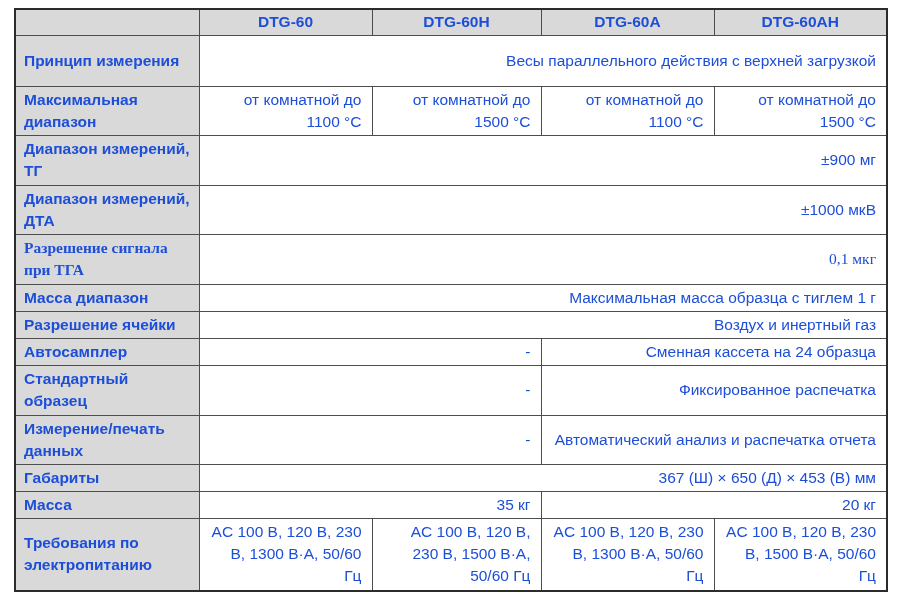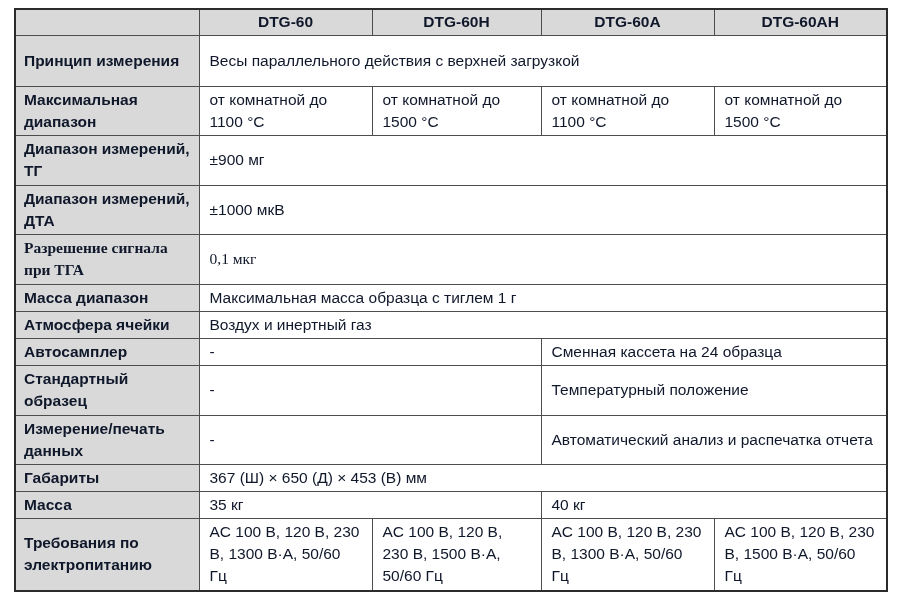--- a/index.html
+++ b/index.html
@@ -8,21 +8,21 @@
     background: #ffffff;
     width: 900px;
     height: 593px;
     overflow: hidden;
   }
   .page {
     position: relative;
     width: 900px;
     height: 492px;
     font-family: "Liberation Sans", "DejaVu Sans", sans-serif;
-    color: #0f172a;
+    color: #1d4ed8;
   }
   table.spec {
     position: absolute;
     left: 14px;
     top: 8px;
     width: 872px;
     border-collapse: collapse;
     table-layout: fixed;
     font-size: 15.5px;
     line-height: 1.42;
@@ -44,21 +44,21 @@
   
   table.spec th.rowlabel {
     background: #d9d9d9;
     font-weight: bold;
     text-align: left;
     padding: 2px 6px 2px 8px;
   }
   
   table.spec td {
     background: #ffffff;
-    text-align: left;
+    text-align: right;
     padding: 1px 10px;
   }
   
   tbody tr:nth-child(1)  { height: 51px; }
   tbody tr:nth-child(2)  { height: 49px; }
   tbody tr:nth-child(3)  { height: 50px; padding-left: 44px; }
   tbody tr:nth-child(4)  { height: 49px; }
   tbody tr:nth-child(5)  { height: 50px; font-family: Liberation Serif, serif; }
   tbody tr:nth-child(6)  { height: 25px; }
   tbody tr:nth-child(7)  { height: 25px; }
@@ -112,46 +112,46 @@
         </tr>
         <tr>
           <th class="rowlabel">Разрешение сигнала при ТГА</th>
           <td colspan="4">0,1 мкг</td>
         </tr>
         <tr>
           <th class="rowlabel">Масса диапазон</th>
           <td colspan="4">Максимальная масса образца с тиглем 1 г</td>
         </tr>
         <tr>
-          <th class="rowlabel">Атмосфера ячейки</th>
+          <th class="rowlabel">Разрешение ячейки</th>
           <td colspan="4">Воздух и инертный газ</td>
         </tr>
         <tr>
           <th class="rowlabel">Автосамплер</th>
           <td colspan="2">-</td>
           <td colspan="2">Сменная кассета на 24 образца</td>
         </tr>
         <tr>
           <th class="rowlabel">Стандартный образец</th>
           <td colspan="2">-</td>
-          <td colspan="2">Температурный положение</td>
+          <td colspan="2">Фиксированное распечатка</td>
         </tr>
         <tr>
           <th class="rowlabel">Измерение/печать данных</th>
           <td colspan="2">-</td>
           <td colspan="2">Автоматический анализ и распечатка отчета</td>
         </tr>
         <tr>
           <th class="rowlabel">Габариты</th>
           <td colspan="4">367 (Ш) × 650 (Д) × 453 (В) мм</td>
         </tr>
         <tr>
           <th class="rowlabel">Масса</th>
           <td colspan="2">35 кг</td>
-          <td colspan="2">40 кг</td>
+          <td colspan="2">20 кг</td>
         </tr>
         <tr>
           <th class="rowlabel">Требования по электропитанию</th>
           <td colspan="1">AC 100 В, 120 В, 230 В, 1300 В·А, 50/60 Гц</td>
           <td colspan="1">AC 100 В, 120 В, 230 В, 1500 В·А, 50/60 Гц</td>
           <td colspan="1">AC 100 В, 120 В, 230 В, 1300 В·А, 50/60 Гц</td>
           <td colspan="1">AC 100 В, 120 В, 230 В, 1500 В·А, 50/60 Гц</td>
         </tr>
       </tbody>
   </table>

